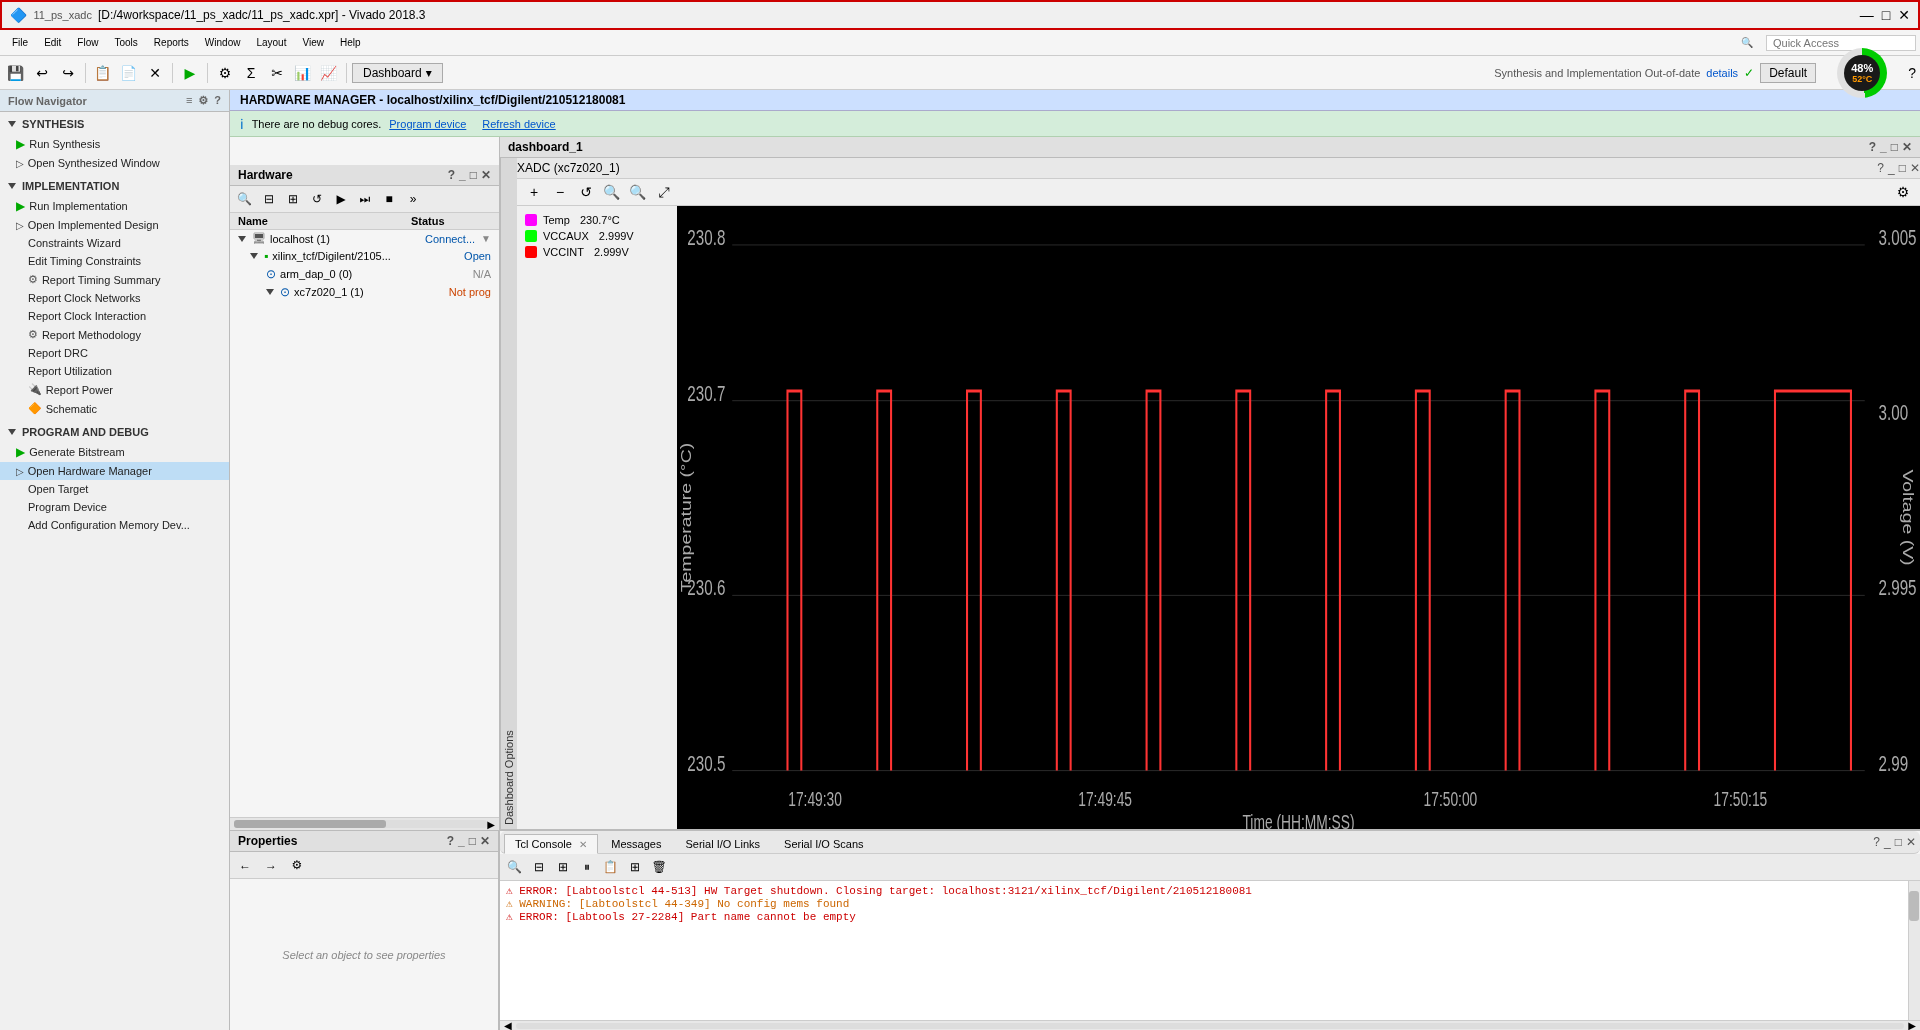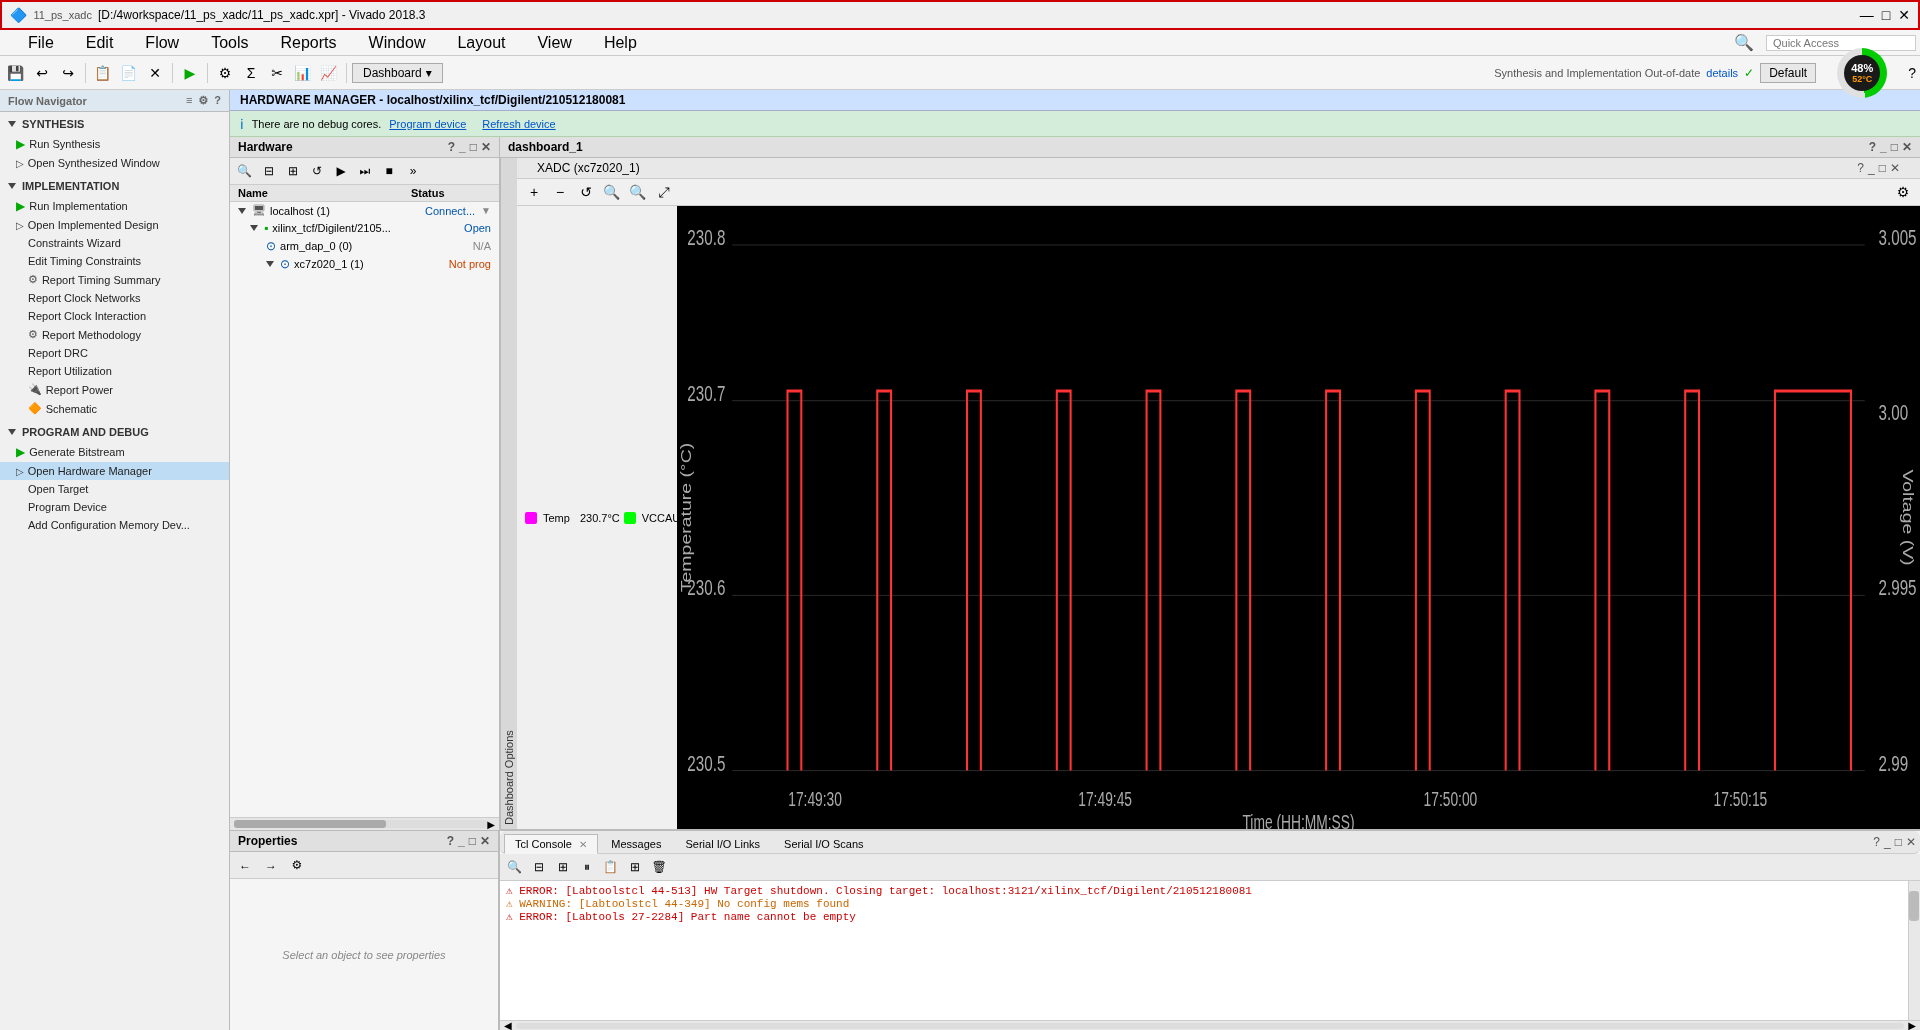--- a/index.html
+++ b/index.html
@@ -6,21 +6,21 @@
     body { font-family: 'Segoe UI', Arial, sans-serif; font-size: 12px; background: #d4d0c8; overflow: hidden; width: 1920px; height: 1030px; }
 
     
     #title-bar { background: #f0f0f0; border: 2px solid #cc0000; height: 30px; display: flex; align-items: center; justify-content: space-between; padding: 0 8px; }
     #title-bar-left { display: flex; align-items: center; gap: 6px; font-size: 12px; }
     #title-bar-controls { display: flex; gap: 8px; }
     #title-bar-controls span { cursor: pointer; font-size: 14px; }
 
     
     #menu-bar { background: #f5f5f5; height: 26px; display: flex; align-items: center; padding: 0 4px; border-bottom: 1px solid #ccc; }
-    #menu-bar span { padding: 2px 8px; cursor: pointer; font-size: 16px; margin-left: 16px; }
+    #menu-bar span { padding: 2px 8px; cursor: pointer; font-size: 10px; }
     #quick-access { margin-left: auto; display: flex; align-items: center; gap: 4px; font-size: 12px; color: #555; }
     #quick-access input { border: 1px solid #ccc; padding: 1px 6px; font-size: 11px; width: 150px; }
 
     
     #toolbar { background: #f5f5f5; height: 34px; display: flex; align-items: center; padding: 0 4px; border-bottom: 1px solid #ccc; gap: 2px; }
     .tb-btn { width: 24px; height: 24px; display: inline-flex; align-items: center; justify-content: center; cursor: pointer; font-size: 14px; border: 1px solid transparent; }
     .tb-sep { width: 1px; height: 20px; background: #ccc; margin: 0 3px; }
     #dashboard-btn { margin-left: 0; padding: 2px 10px; border: 1px solid #aaa; background: #e8e8e8; cursor: pointer; font-size: 12px; display: flex; align-items: center; gap: 4px; }
     #right-toolbar { margin-left: auto; display: flex; align-items: center; gap: 6px; }
     #default-btn { padding: 2px 8px; border: 1px solid #aaa; background: #e8e8e8; cursor: pointer; font-size: 12px; }
@@ -57,21 +57,21 @@
 
     
     #info-bar { background: #d4edda; padding: 3px 10px; font-size: 11px; display: flex; align-items: center; gap: 8px; border-bottom: 1px solid #b0d0b0; }
     #info-bar .info-icon { color: #0070cc; font-size: 14px; }
 
     
     #panels-area { display: flex; flex: 1; overflow: hidden; }
 
     
     #hw-panel { width: 270px; border-right: 1px solid #bbb; background: #f5f5f5; display: flex; flex-direction: column; }
-    #hw-panel-header { background: #e0e0e0; padding: 3px 8px; font-weight: bold; font-size: 12px; display: flex; align-items: center; justify-content: space-between; border-bottom: 1px solid #bbb; }
+    #hw-panel-header { background: #e0e0e0; padding: 3px 8px; font-weight: bold; font-size: 12px; display: flex; align-items: center; justify-content: space-between; border-bottom: 1px solid #bbb; margin-top: 28px; }
     #hw-panel-header .controls { display: flex; gap: 4px; font-size: 12px; color: #555; cursor: pointer; }
     #hw-toolbar { padding: 2px 4px; display: flex; gap: 2px; border-bottom: 1px solid #ccc; background: #ebebeb; }
     .hw-tb-btn { width: 22px; height: 22px; display: flex; align-items: center; justify-content: center; cursor: pointer; border: 1px solid transparent; font-size: 12px; }
     .hw-col-headers { display: flex; padding: 2px 8px; font-size: 11px; font-weight: bold; border-bottom: 1px solid #ccc; background: #e5e5e5; }
     .hw-col-name { flex: 1; }
     .hw-col-status { width: 80px; }
     #hw-tree { overflow-y: auto; flex: 1; }
     .hw-tree-item { padding: 2px 8px; font-size: 11px; display: flex; align-items: center; gap: 4px; cursor: pointer; }
     .hw-tree-item .status { margin-left: auto; font-size: 11px; color: #0055aa; }
     .hw-tree-item .status-na { color: #888; }
@@ -93,29 +93,29 @@
     #right-panel { flex: 1; display: flex; flex-direction: column; overflow: hidden; }
     #dashboard-panel { background: #f0f0f0; border-bottom: 1px solid #bbb; }
     #dashboard-header { background: #e0e0e0; padding: 3px 8px; font-size: 12px; font-weight: bold; display: flex; align-items: center; justify-content: space-between; border-bottom: 1px solid #bbb; }
     #dashboard-header .controls { display: flex; gap: 4px; font-size: 12px; color: #555; cursor: pointer; }
 
     
     #dash-options { writing-mode: vertical-lr; transform: rotate(180deg); font-size: 11px; background: #d8d8d8; padding: 4px 2px; border-right: 1px solid #bbb; cursor: pointer; color: #333; }
 
     
     #xadc-outer { display: flex; flex-direction: column; flex: 1; overflow: hidden; }
-    #xadc-header { background: #e8e8e8; padding: 3px 20px; font-size: 12px; display: flex; align-items: center; justify-content: space-between; border-bottom: 1px solid #ccc; gap: 44px; }
+    #xadc-header { background: #e8e8e8; padding: 3px 0; font-size: 12px; display: flex; align-items: center; justify-content: space-between; border-bottom: 1px solid #ccc; gap: 44px; }
     #xadc-header .controls { display: flex; gap: 4px; font-size: 12px; color: #555; cursor: pointer; }
     #xadc-toolbar { display: flex; align-items: center; padding: 2px 6px; gap: 4px; background: #f0f0f0; border-bottom: 1px solid #ccc; justify-content: space-between; }
     #xadc-toolbar-left { display: flex; gap: 4px; }
     .xadc-tb-btn { width: 22px; height: 22px; display: flex; align-items: center; justify-content: center; cursor: pointer; font-size: 14px; border: 1px solid transparent; }
 
     
     #chart-area { display: flex; flex: 1; background: #f0f0f0; overflow: hidden; }
-    #legend-panel { padding: 8px; width: 160px; display: flex; flex-direction: row; gap: 4px; font-size: 11px; }
+    #legend-panel { padding: 8px; width: 160px; display: flex; flex-direction: column; gap: 4px; font-size: 11px; }
     .legend-item { display: flex; align-items: center; gap: 6px; }
     .legend-color { width: 12px; height: 12px; border-radius: 2px; }
     #chart-container { flex: 1; background: #000; position: relative; overflow: hidden; }
     #chart-svg { width: 100%; height: 100%; }
 
     
     #left-stack { display: flex; flex-direction: column; width: 270px; border-right: 1px solid #bbb; }
 
     
     #console-area { height: 200px; background: #f5f5f5; border-top: 1px solid #bbb; display: flex; flex-direction: column; }

